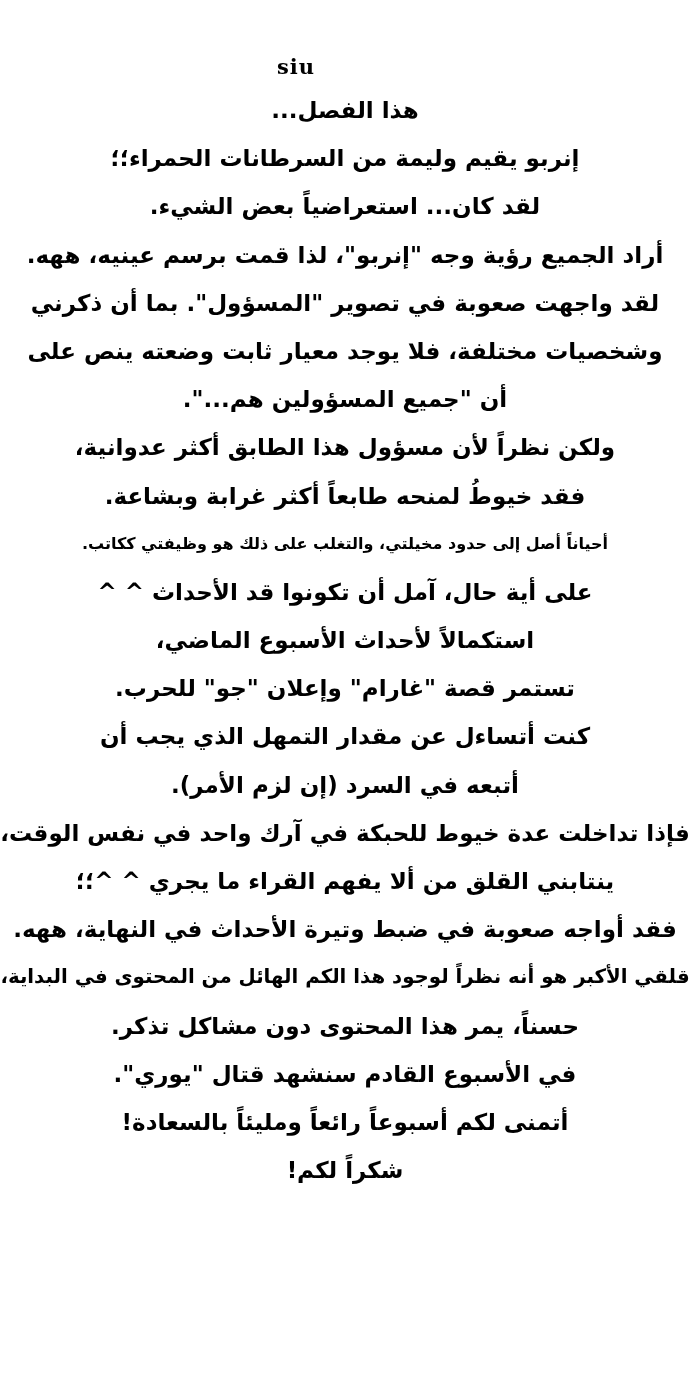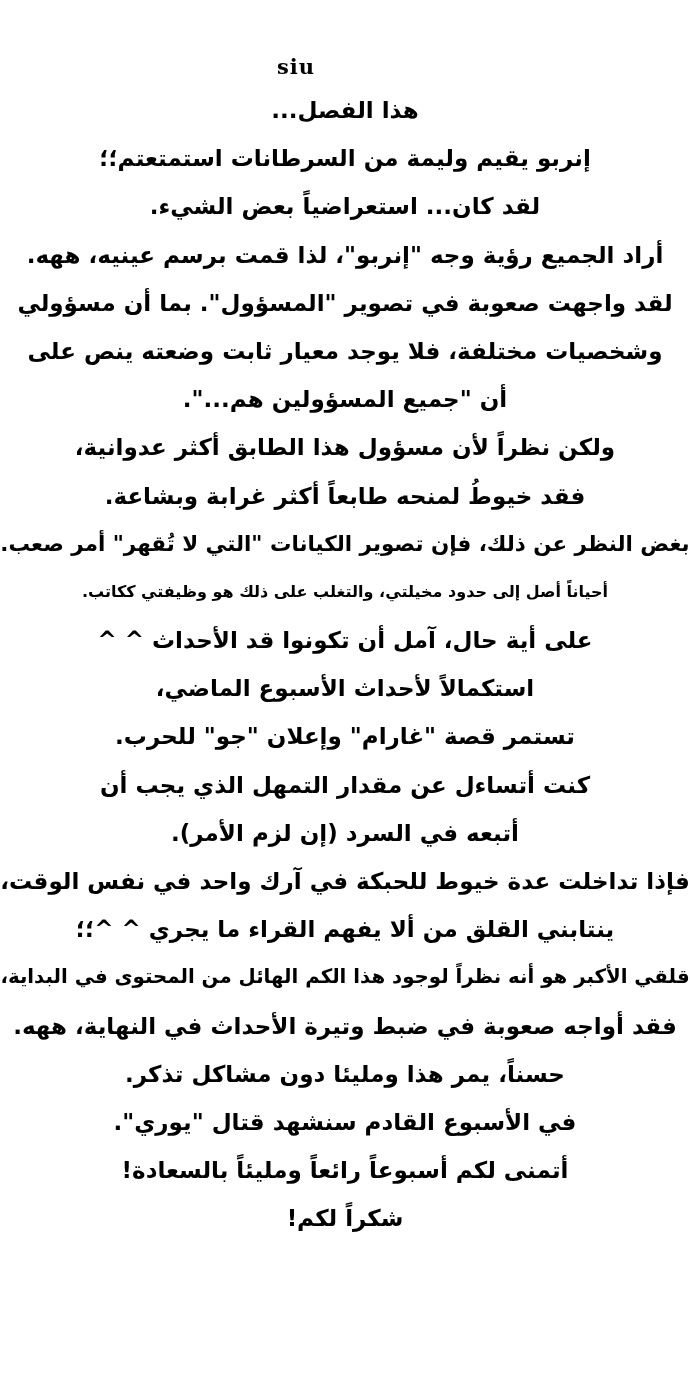--- a/index.html
+++ b/index.html
@@ -47,37 +47,36 @@
     color: #000000;
   }
 </style>
 </head>
 <body>
 
 <div class="page">
   <div class="title">siu</div>
   <div class="lines">
       <div class="line">هذا الفصل...</div>
-      <div class="line">إنربو يقيم وليمة من السرطانات استمتعتم؛؛</div>
+      <div class="line">إنربو يقيم وليمة من السرطانات الحمراء؛؛</div>
       <div class="line">لقد كان... استعراضياً بعض الشيء.</div>
       <div class="line">أراد الجميع رؤية وجه "إنربو"، لذا قمت برسم عينيه، ههه.</div>
-      <div class="line">لقد واجهت صعوبة في تصوير "المسؤول". بما أن مسؤولي</div>
+      <div class="line">لقد واجهت صعوبة في تصوير "المسؤول". بما أن ذكرني</div>
       <div class="line">وشخصيات مختلفة، فلا يوجد معيار ثابت وضعته ينص على</div>
       <div class="line">أن "جميع المسؤولين هم...".</div>
       <div class="line">ولكن نظراً لأن مسؤول هذا الطابق أكثر عدوانية،</div>
       <div class="line">فقد خيوطُ لمنحه طابعاً أكثر غرابة وبشاعة.</div>
-      <div class="line" style="font-size: 21.417px;">بغض النظر عن ذلك، فإن تصوير الكيانات "التي لا تُقهر" أمر صعب.</div>
       <div class="line" style="font-size: 16px;">أحياناً أصل إلى حدود مخيلتي، والتغلب على ذلك هو وظيفتي ككاتب.</div>
       <div class="line">على أية حال، آمل أن تكونوا قد الأحداث ^ ^</div>
       <div class="line">استكمالاً لأحداث الأسبوع الماضي،</div>
       <div class="line">تستمر قصة "غارام" وإعلان "جو" للحرب.</div>
       <div class="line">كنت أتساءل عن مقدار التمهل الذي يجب أن</div>
       <div class="line">أتبعه في السرد (إن لزم الأمر).</div>
       <div class="line">فإذا تداخلت عدة خيوط للحبكة في آرك واحد في نفس الوقت،</div>
       <div class="line">ينتابني القلق من ألا يفهم القراء ما يجري ^ ^؛؛</div>
+      <div class="line">فقد أواجه صعوبة في ضبط وتيرة الأحداث في النهاية، ههه.</div>
       <div class="line" style="font-size: 19.788px;">قلقي الأكبر هو أنه نظراً لوجود هذا الكم الهائل من المحتوى في البداية،</div>
-      <div class="line">فقد أواجه صعوبة في ضبط وتيرة الأحداث في النهاية، ههه.</div>
-      <div class="line">حسناً، يمر هذا ومليئا دون مشاكل تذكر.</div>
+      <div class="line">حسناً، يمر هذا المحتوى دون مشاكل تذكر.</div>
       <div class="line">في الأسبوع القادم سنشهد قتال "يوري".</div>
       <div class="line">أتمنى لكم أسبوعاً رائعاً ومليئاً بالسعادة!</div>
       <div class="line">شكراً لكم!</div>
     </div>
 </div>
 
 </body></html>

